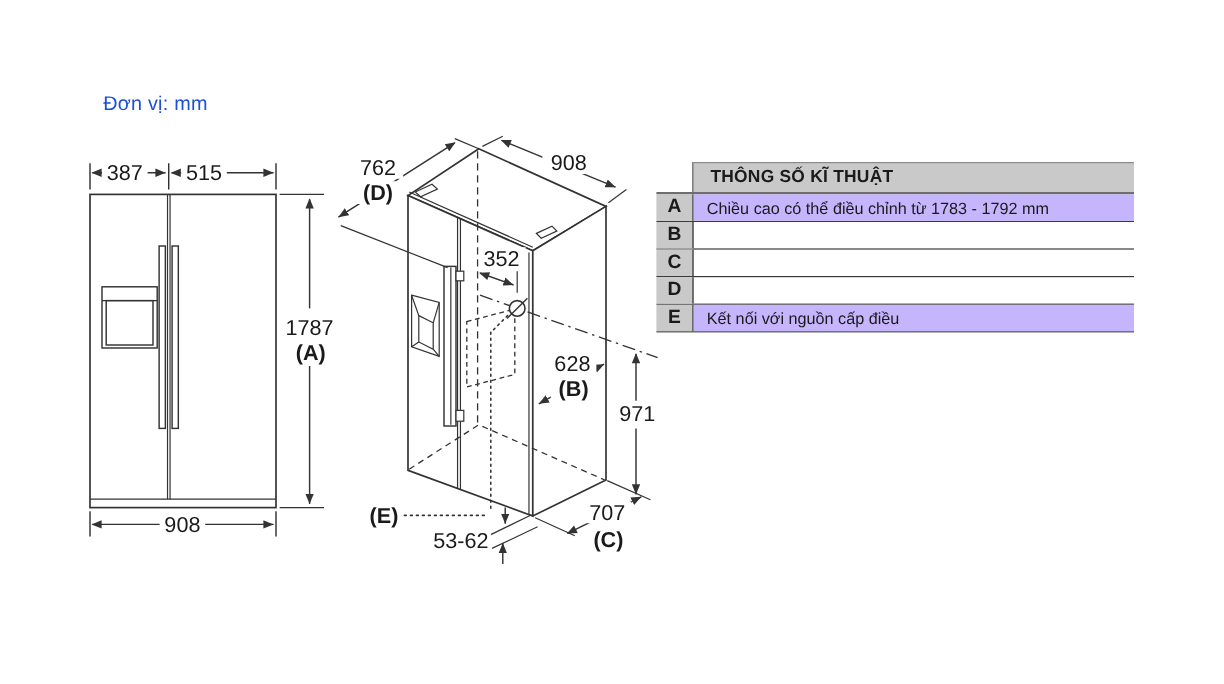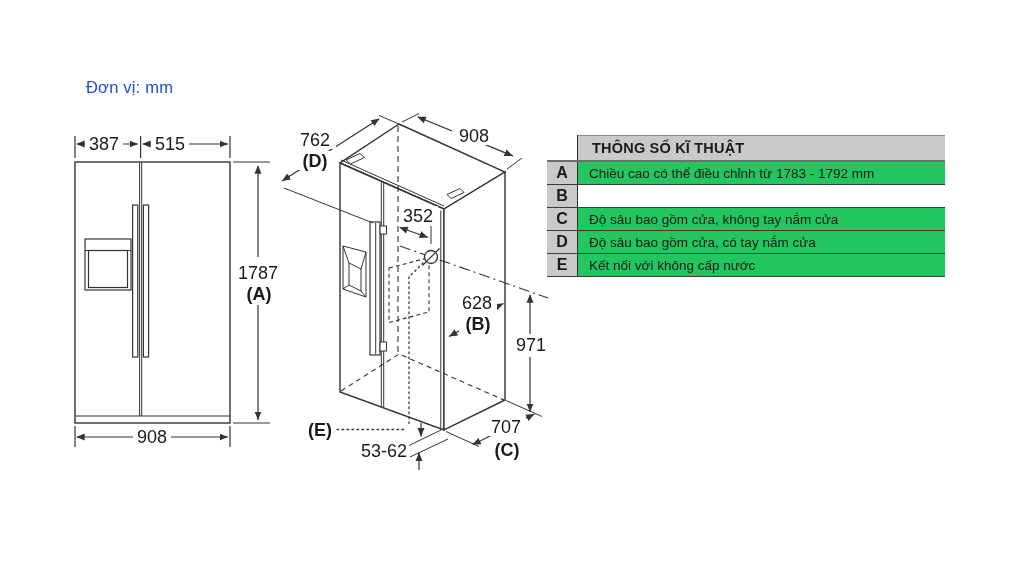--- a/index.html
+++ b/index.html
@@ -22,21 +22,21 @@
   .t-title{
     flex:1;background:#c9c9c9;font-weight:bold;font-size:14.5px;
     display:flex;align-items:center;padding-left:14px;border-top:1.2px solid #8a8a8a;
     letter-spacing:.2px;
   }
   .t-key{
     width:30px;background:#c9c9c9;border-right:1.6px solid #2e2e2e;
     display:flex;align-items:center;justify-content:center;
     font-weight:bold;font-size:16px;
   }
-  .t-desc{flex:1;font-size:13.5px;display:flex;align-items:center;padding-left:11px;background:#22c55e;}
+  .t-desc{flex:1;font-size:13.5px;display:flex;align-items:center;padding-left:11px;background:#c4b5fd;}
 </style>
 </head>
 <body>
 
 <div class="unit-label">Đơn vị: mm</div>
 
 <svg class="diagram" width="1020" height="570" viewBox="0 0 1020 570">
   <defs>
     <marker id="ae" markerUnits="userSpaceOnUse" markerWidth="9" markerHeight="8" viewBox="0 0 9 8" refX="8.5" refY="4" orient="auto">
       <path d="M0,0.5 L8.5,4 L0,7.5 Z" fill="#333" stroke="none"></path>
@@ -192,23 +192,21 @@
   </div>
   <div class="t-row">
     <div class="t-key">A</div>
     <div class="t-desc">Chiều cao có thể điều chỉnh từ 1783 - 1792 mm</div>
   </div>
   <div class="t-row">
     <div class="t-key">B</div>
   </div>
   <div class="t-row">
     <div class="t-key">C</div>
-    <div class="t-desc">Độ sâu bao gồm cửa, không tay nắm cửa</div>
   </div>
   <div class="t-row">
     <div class="t-key">D</div>
-    <div class="t-desc">Độ sâu bao gồm cửa, có tay nắm cửa</div>
   </div>
   <div class="t-row">
     <div class="t-key">E</div>
-    <div class="t-desc">Kết nối với không cấp nước</div>
+    <div class="t-desc">Kết nối với nguồn cấp điều</div>
   </div>
 </div>
 
 </body></html>

